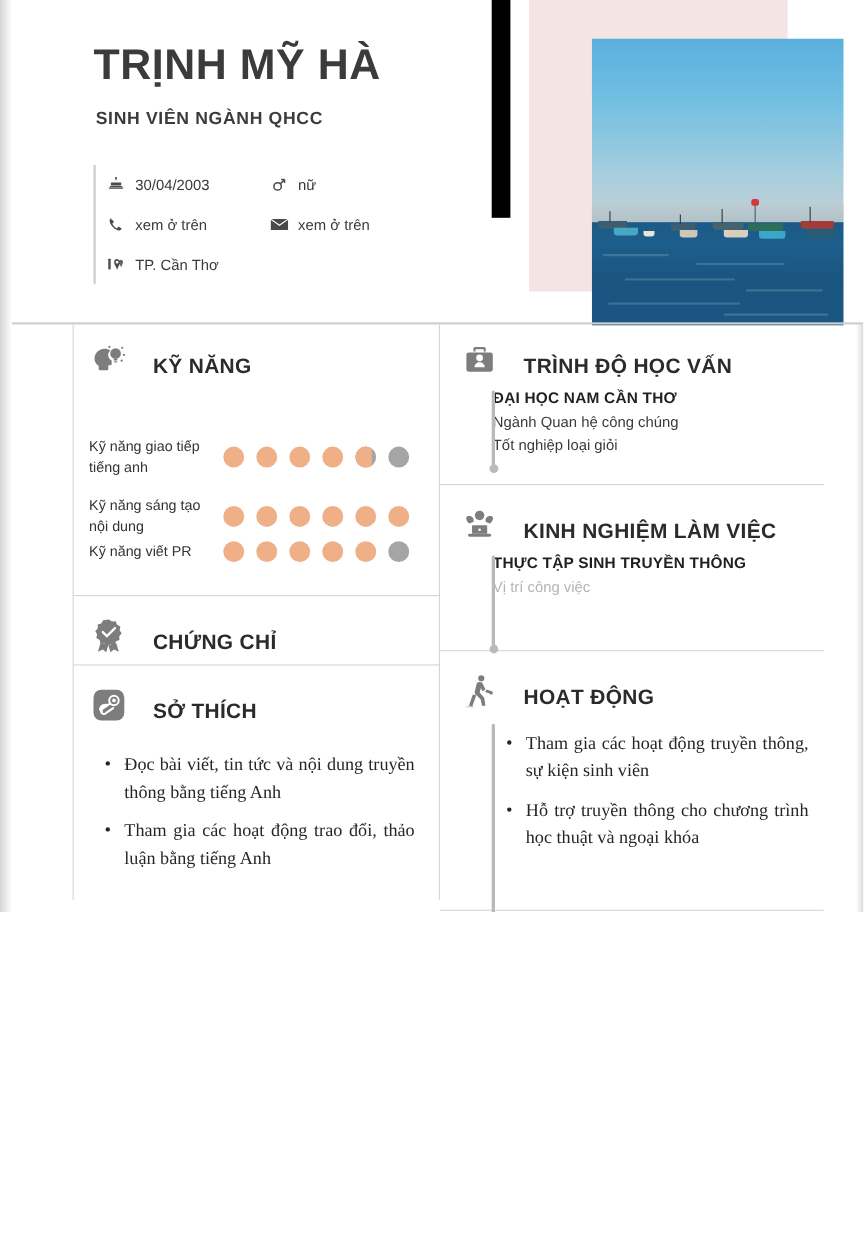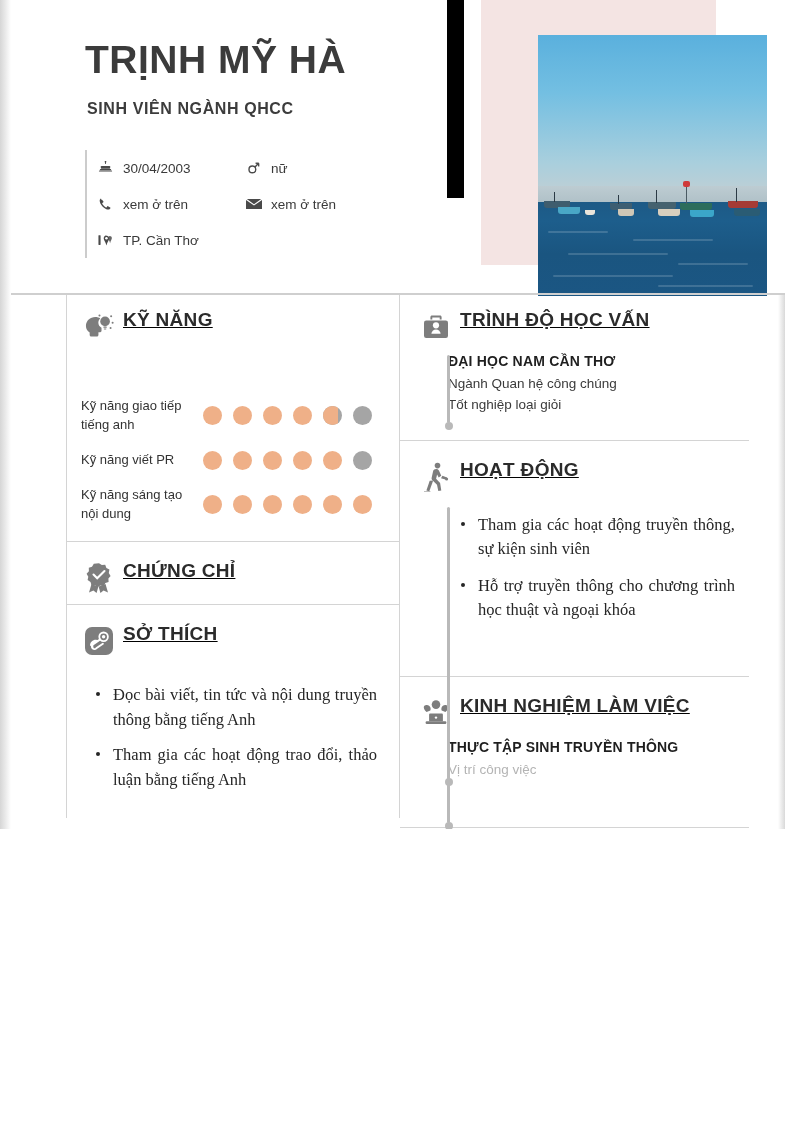--- a/index.html
+++ b/index.html
@@ -164,24 +164,23 @@
   }
   .sec {
     position: relative;
     padding: 0 0 0 0;
   }
   .sec-rule-bottom {
     border-bottom: 1px solid #d4d4d4;
   }
   .sec-head {
     display: flex;
-    align-items: flex-start;
-    gap: 6px;
+    align-items: flex-end;
+    gap: 22px;
     padding: 14px 0 8px 14px;
-    text-decoration: underline;
   }
   .sec-icon {
     width: 36px; height: 36px;
     display: flex; align-items: center; justify-content: center;
     flex: none;
   }
   .sec-title {
     font-size: 19px;
     font-weight: bold;
     letter-spacing: 0.3px;
@@ -474,40 +473,40 @@
             <div class="skill-label">Kỹ năng giao tiếp tiếng anh</div>
             <div class="dots">
               <span class="dot on"></span>
               <span class="dot on"></span>
               <span class="dot on"></span>
               <span class="dot on"></span>
               <span class="dot part"></span>
               <span class="dot"></span>
             </div>
           </div>
+          <div class="skill-row" style="margin-bottom:4px;">
+            <div class="skill-label">Kỹ năng sáng tạo nội dung</div>
+            <div class="dots">
+              <span class="dot on"></span>
+              <span class="dot on"></span>
+              <span class="dot on"></span>
+              <span class="dot on"></span>
+              <span class="dot on"></span>
+              <span class="dot on"></span>
+            </div>
+          </div>
           <div class="skill-row">
             <div class="skill-label">Kỹ năng viết PR</div>
             <div class="dots">
               <span class="dot on"></span>
               <span class="dot on"></span>
               <span class="dot on"></span>
               <span class="dot on"></span>
               <span class="dot on"></span>
               <span class="dot"></span>
-            </div>
-          </div>
-          <div class="skill-row" style="margin-bottom:4px;">
-            <div class="skill-label">Kỹ năng sáng tạo nội dung</div>
-            <div class="dots">
-              <span class="dot on"></span>
-              <span class="dot on"></span>
-              <span class="dot on"></span>
-              <span class="dot on"></span>
-              <span class="dot on"></span>
-              <span class="dot on"></span>
             </div>
           </div>
         </div>
       </section>
 
       <section class="sec sec-rule-bottom">
         <div class="sec-head" style="padding-top:18px;">
           <span class="sec-icon">
             <svg width="30" height="32" viewBox="0 0 30 32" fill="#7d7d7d">
               <path d="M15 1.2 17.8 3 21.2 2.7 22.4 5.9 25.4 7.6 24.8 11 26.6 13.9 24.4 16.5 24.6 19.9 21.4 21 19.7 24 16.3 23.6 13.4 25.3 10.9 23.1 7.5 23.1 6.5 19.9 3.6 18.1 4.3 14.7 2.6 11.8 4.9 9.2 4.8 5.8 8 4.8 9.8 1.8z"></path>
@@ -552,20 +551,41 @@
               <path d="M10.4 20.8c0-2.5 2.1-4.4 4.6-4.4s4.6 1.9 4.6 4.4z" fill="#ffffff"></path>
             </svg>
           </span>
           <span class="sec-title">TRÌNH ĐỘ HỌC VẤN</span>
         </div>
         <div class="entry-wrap" style="padding-bottom:24px;">
           <div class="timeline" style="height:68px;"></div>
           <div class="entry-title">ĐẠI HỌC NAM CẦN THƠ</div>
           <div class="entry-line">Ngành Quan hệ công chúng</div>
           <div class="entry-line">Tốt nghiệp loại giỏi</div>
+        </div>
+      </section>
+
+      <section class="right-sec">
+        <div class="sec-head" style="padding-left:18px; padding-top:18px;">
+          <span class="sec-icon">
+            <svg width="32" height="28" viewBox="0 0 32 28" fill="#7d7d7d">
+              <circle cx="16" cy="5.6" r="4.3"></circle>
+              <path d="M5.5 6.2c2.4-.7 4.2.5 4.9 2.3.6 1.6-.1 3.1-.1 3.1L6.6 13c-1.6-1.3-2.6-3-2.8-4.6-.1-1 .6-1.9 1.7-2.2z"></path>
+              <path d="M26.5 6.2c-2.4-.7-4.2.5-4.9 2.3-.6 1.6.1 3.1.1 3.1l3.7 1.4c1.6-1.3 2.6-3 2.8-4.6.1-1-.6-1.9-1.7-2.2z"></path>
+              <path d="M10.3 14.5h11.4c.7 0 1.2.5 1.2 1.2v6.5H9.1v-6.5c0-.7.5-1.2 1.2-1.2z"></path>
+              <rect x="5.6" y="22.3" width="20.8" height="2.6" rx="1.2"></rect>
+              <circle cx="16" cy="18.6" r="1.2" fill="#ffffff"></circle>
+            </svg>
+          </span>
+          <span class="sec-title">KINH NGHIỆM LÀM VIỆC</span>
+        </div>
+        <div class="entry-wrap" style="padding-bottom:46px;">
+          <div class="timeline" style="height:82px;"></div>
+          <div class="entry-title">THỰC TẬP SINH TRUYỀN THÔNG</div>
+          <div class="entry-line placeholder">Vị trí công việc</div>
         </div>
       </section>
 
       <section class="right-sec">
         <div class="sec-head" style="padding-left:18px; padding-top:18px;">
           <span class="sec-icon">
             <svg width="28" height="30" viewBox="0 0 28 30" fill="#7d7d7d">
               <circle cx="15.5" cy="3.6" r="2.8"></circle>
               <path d="M13.4 7.2c1.6-.4 3 .3 3.6 1.6l2.3 5-2.6 1.6-1.6-3-1 4.4 4 4.3 1.2 7.3-3 .5-1.3-6.1-4.6-4.6c-.7-.8-1-1.8-.7-2.8l1.4-6.2c.2-1 .9-1.7 1.9-2z"></path>
               <path d="M11.2 18.6 7.3 29.3l-2.9-.9 3.3-9.7z"></path>
@@ -577,41 +597,20 @@
           <span class="sec-title">HOẠT ĐỘNG</span>
         </div>
         <div style="position:relative;">
           <div class="timeline" style="left:47px; top:4px; height:272px;"></div>
           <ul class="right-bullets" style="padding-bottom:42px;">
             <li>Tham gia các hoạt động truyền thông, sự kiện sinh viên</li>
             <li>Hỗ trợ truyền thông cho chương trình học thuật và ngoại khóa</li>
           </ul>
         </div>
       </section>
-
-      <section class="right-sec">
-        <div class="sec-head" style="padding-left:18px; padding-top:18px;">
-          <span class="sec-icon">
-            <svg width="32" height="28" viewBox="0 0 32 28" fill="#7d7d7d">
-              <circle cx="16" cy="5.6" r="4.3"></circle>
-              <path d="M5.5 6.2c2.4-.7 4.2.5 4.9 2.3.6 1.6-.1 3.1-.1 3.1L6.6 13c-1.6-1.3-2.6-3-2.8-4.6-.1-1 .6-1.9 1.7-2.2z"></path>
-              <path d="M26.5 6.2c-2.4-.7-4.2.5-4.9 2.3-.6 1.6.1 3.1.1 3.1l3.7 1.4c1.6-1.3 2.6-3 2.8-4.6.1-1-.6-1.9-1.7-2.2z"></path>
-              <path d="M10.3 14.5h11.4c.7 0 1.2.5 1.2 1.2v6.5H9.1v-6.5c0-.7.5-1.2 1.2-1.2z"></path>
-              <rect x="5.6" y="22.3" width="20.8" height="2.6" rx="1.2"></rect>
-              <circle cx="16" cy="18.6" r="1.2" fill="#ffffff"></circle>
-            </svg>
-          </span>
-          <span class="sec-title">KINH NGHIỆM LÀM VIỆC</span>
-        </div>
-        <div class="entry-wrap" style="padding-bottom:46px;">
-          <div class="timeline" style="height:82px;"></div>
-          <div class="entry-title">THỰC TẬP SINH TRUYỀN THÔNG</div>
-          <div class="entry-line placeholder">Vị trí công việc</div>
-        </div>
-      </section>
     </div>
   </div>
 
   <div class="left-col-bottom-edge"></div>
   <div class="peach-block"></div>
   <div class="footer-rule"></div>
   <div class="black-footer"></div>
   <div class="watermark">vieclam123.vn</div>
 </div>
 

